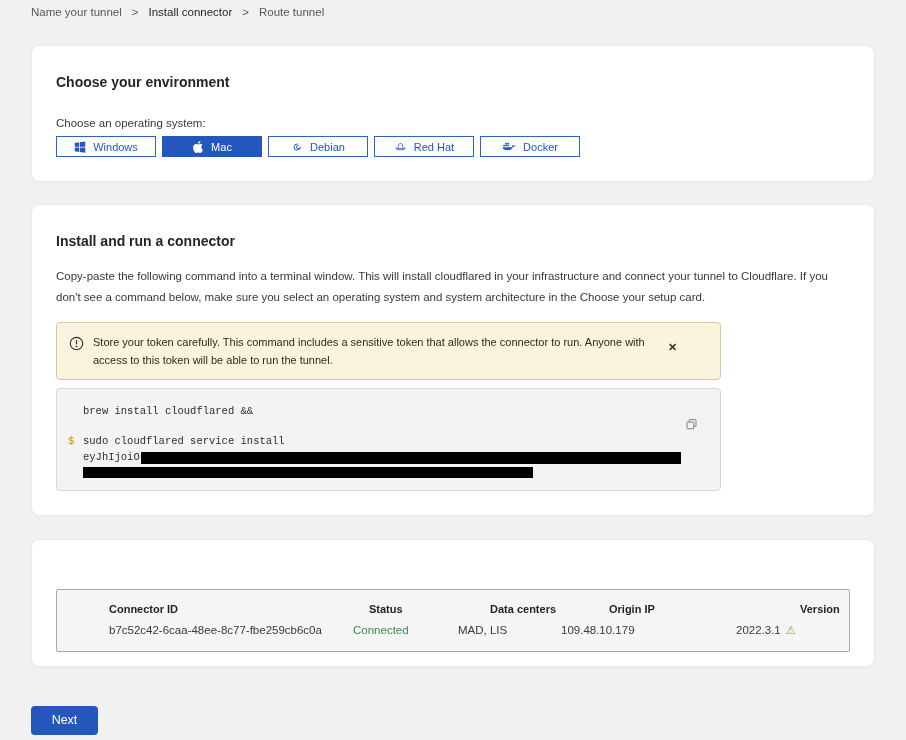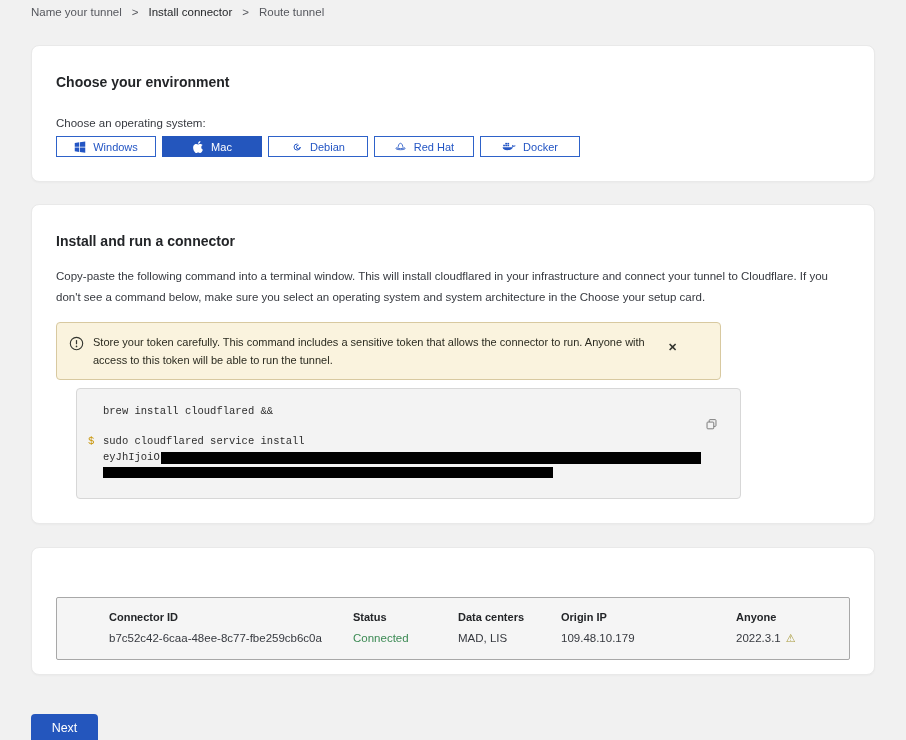--- a/index.html
+++ b/index.html
@@ -81,26 +81,25 @@
     font-size: 11px; font-weight: bold; color: #33352f;
     cursor: pointer; padding: 4px 6px; margin-top: 4px;
   }
   .code-block {
     position: relative;
     margin-top: 8px;
     width: 665px;
     background: #f3f3f3;
     border: 1px solid #d7d7d7;
     border-radius: 4px;
-    padding: 14px 40px 20px 11px;
+    padding: 14px 40px 12px 11px;
     font-family: "Liberation Mono", "DejaVu Sans Mono", monospace;
     font-size: 10.5px;
     color: #2d2d2d;
     line-height: 1.55;
-    margin-left: 20px;
   }
   .code-line1 { margin-left: 15px; }
   .code-row { display: flex; margin-top: 14px; }
   .code-prompt { color: #c79200; width: 15px; flex: 0 0 15px; }
   .token-line { white-space: nowrap; }
   .redact-bar-1 {
     display: inline-block; vertical-align: middle;
     width: 540px; height: 12px; background: #000;
     margin-left: 1px;
   }
@@ -116,21 +115,21 @@
     border: 1px solid #a8a8a8;
     border-radius: 2px;
     background: #f5f5f5;
     padding: 13px 0 14px 52px;
   }
   .tbl-row {
     display: grid;
     grid-template-columns: 244px 105px 103px 175px auto;
     align-items: center;
   }
-  .tbl-header { font-size: 11px; font-weight: bold; color: #232528; }
+  .tbl-header { font-size: 11px; font-weight: bold; color: #232528; gap: 16px; }
   .tbl-values { margin-top: 9px; font-size: 11.5px; color: #36393f; }
   .status-connected { color: #3c8a54; }
   .version-cell { display: flex; align-items: center; gap: 5px; }
   .version-warn-icon { color: #a89a3c; font-size: 11px; }
 
   
   .next-btn {
     margin: 39px 0 0 31px;
     width: 67px; height: 29px;
     background: #2456bd;
@@ -257,21 +256,21 @@
     </div>
   </div>
 
   <div class="card" id="connectors-card">
     <div class="connectors-table">
       <div class="tbl-row tbl-header">
         <span>Connector ID</span>
         <span>Status</span>
         <span>Data centers</span>
         <span>Origin IP</span>
-        <span>Anyone</span>
+        <span>Version</span>
       </div>
       <div class="tbl-row tbl-values">
         <span>b7c52c42-6caa-48ee-8c77-fbe259cb6c0a</span>
         <span class="status-connected">Connected</span>
         <span>MAD, LIS</span>
         <span>109.48.10.179</span>
         <span class="version-cell">
           <span>2022.3.1</span>
           <span class="version-warn-icon">⚠</span>
         </span>

